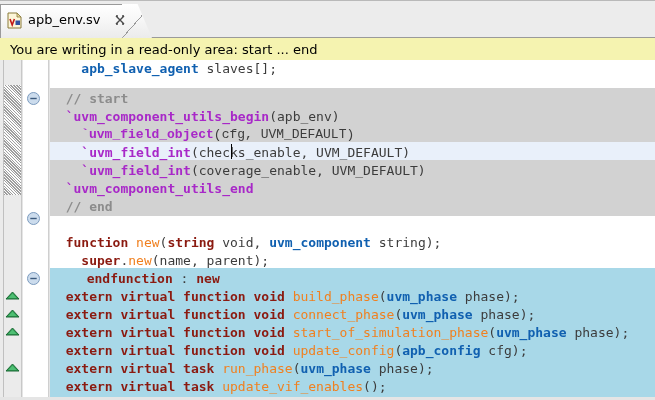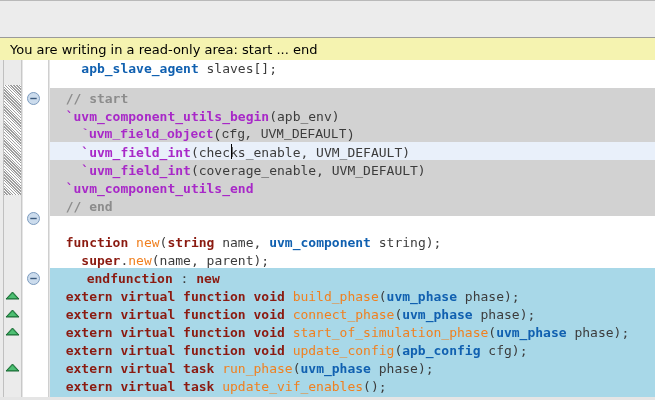--- a/index.html
+++ b/index.html
@@ -140,20 +140,39 @@
     position:absolute;width:1px;height:15px;background:#000000;
   }
 </style>
 </head>
 <body>
 
 <div class="app">
 
   <div class="tabbar">
     <div class="tabbar-topline"></div>
+    <div class="tab">
+      <div class="tab-body"></div>
+      <div class="tab-slope"></div>
+      <span class="tab-file-icon">
+        <svg width="15" height="17" viewBox="0 0 15 17">
+          <path d="M1 1 H10 L14 5 V16 H1 Z" fill="#fdf6d8" stroke="#8a7a3a" stroke-width="1"></path>
+          <path d="M10 1 L10 5 L14 5 Z" fill="#e8dca0" stroke="#8a7a3a" stroke-width="0.8"></path>
+          <path d="M3 7 L5.2 13 L7.4 7" fill="none" stroke="#c01818" stroke-width="1.6"></path>
+          <rect x="8.5" y="8.5" width="4.5" height="4.5" fill="#3050a0"></rect>
+        </svg>
+      </span>
+      <span class="tab-label">apb_env.sv</span>
+      <span class="tab-close">
+        <svg width="14" height="14" viewBox="0 0 14 14">
+          <path d="M3 3 L11 11 M11 3 L3 11" stroke="#4a4a4a" stroke-width="1.4" fill="none"></path>
+          <path d="M3 3 L5 3 M9 11 L11 11 M3 11 L5 11 M9 3 L11 3" stroke="#4a4a4a" stroke-width="1.4"></path>
+        </svg>
+      </span>
+    </div>
   </div>
 
   <div class="banner">
     <span class="banner-text">You are writing in a read-only area: start ... end</span>
   </div>
 
   <div class="editor">
 
     <div class="marker-ruler">
       <div class="marker-ruler-line"></div>
@@ -205,21 +224,21 @@
         </div>
       <div id="lines">
           <div class="line" style="top: 0px;"><span class="ind">    </span><span class="type">apb_slave_agent</span><span class="plain"> slaves[];</span></div>
           <div class="line" style="top: 30px;"><span class="ind">  </span><span class="cmt">// start</span></div>
           <div class="line" style="top: 48px;"><span class="ind">  </span><span class="macro">`uvm_component_utils_begin</span><span class="plain">(apb_env)</span></div>
           <div class="line" style="top: 66px; font-family: Liberation Mono, monospace;"><span class="ind">    </span><span class="macro">`uvm_field_object</span><span class="plain">(cfg, UVM_DEFAULT)</span></div>
           <div class="line" style="top: 84px;"><span class="ind">    </span><span class="macro">`uvm_field_int</span><span class="plain">(checks_enable, UVM_DEFAULT)</span></div>
           <div class="line" style="top: 102px;"><span class="ind">    </span><span class="macro">`uvm_field_int</span><span class="plain">(coverage_enable, UVM_DEFAULT)</span></div>
           <div class="line" style="top: 120px;"><span class="ind">  </span><span class="macro">`uvm_component_utils_end</span></div>
           <div class="line" style="top: 138px;"><span class="ind">  </span><span class="cmt">// end</span></div>
-          <div class="line" style="top: 174px;"><span class="ind">  </span><span class="kw">function</span><span class="plain"> </span><span class="meth">new</span><span class="punct">(</span><span class="kw">string</span><span class="plain"> name, </span><span class="type">uvm_component</span><span class="plain"> string);</span></div>
+          <div class="line" style="top: 174px;"><span class="ind">  </span><span class="kw">function</span><span class="plain"> </span><span class="meth">new</span><span class="punct">(</span><span class="kw">string</span><span class="plain"> void, </span><span class="type">uvm_component</span><span class="plain"> string);</span></div>
           <div class="line" style="top: 192px;"><span class="ind">    </span><span class="kw">super</span><span class="punct">.</span><span class="meth">new</span><span class="plain">(name, parent);</span></div>
           <div class="line" style="top: 210px; padding-left: 21px;"><span class="ind">  </span><span class="kw">endfunction</span><span class="plain"> : </span><span class="kw">new</span></div>
           <div class="line" style="top: 210px;"><span class="ind">  </span></div>
           <div class="line" style="top: 228px;"><span class="ind">  </span><span class="kw">extern virtual function void</span><span class="plain"> </span><span class="meth">build_phase</span><span class="punct">(</span><span class="type">uvm_phase</span><span class="plain"> phase);</span></div>
           <div class="line" style="top: 246px;"><span class="ind">  </span><span class="kw">extern virtual function void</span><span class="plain"> </span><span class="meth">connect_phase</span><span class="punct">(</span><span class="type">uvm_phase</span><span class="plain"> phase);</span></div>
           <div class="line" style="top: 264px;"><span class="ind">  </span><span class="kw">extern virtual function void</span><span class="plain"> </span><span class="meth">start_of_simulation_phase</span><span class="punct">(</span><span class="type">uvm_phase</span><span class="plain"> phase);</span></div>
           <div class="line" style="top: 282px;"><span class="ind">  </span><span class="kw">extern virtual function void</span><span class="plain"> </span><span class="meth">update_config</span><span class="punct">(</span><span class="type">apb_config</span><span class="plain"> cfg);</span></div>
           <div class="line" style="top: 300px;"><span class="ind">  </span><span class="kw">extern virtual task</span><span class="plain"> </span><span class="meth">run_phase</span><span class="punct">(</span><span class="type">uvm_phase</span><span class="plain"> phase);</span></div>
           <div class="line" style="top: 318px;"><span class="ind">  </span><span class="kw">extern virtual task</span><span class="plain"> </span><span class="meth">update_vif_enables</span><span class="plain">();</span></div>
           <div class="line" style="top: 336px;"></div>

